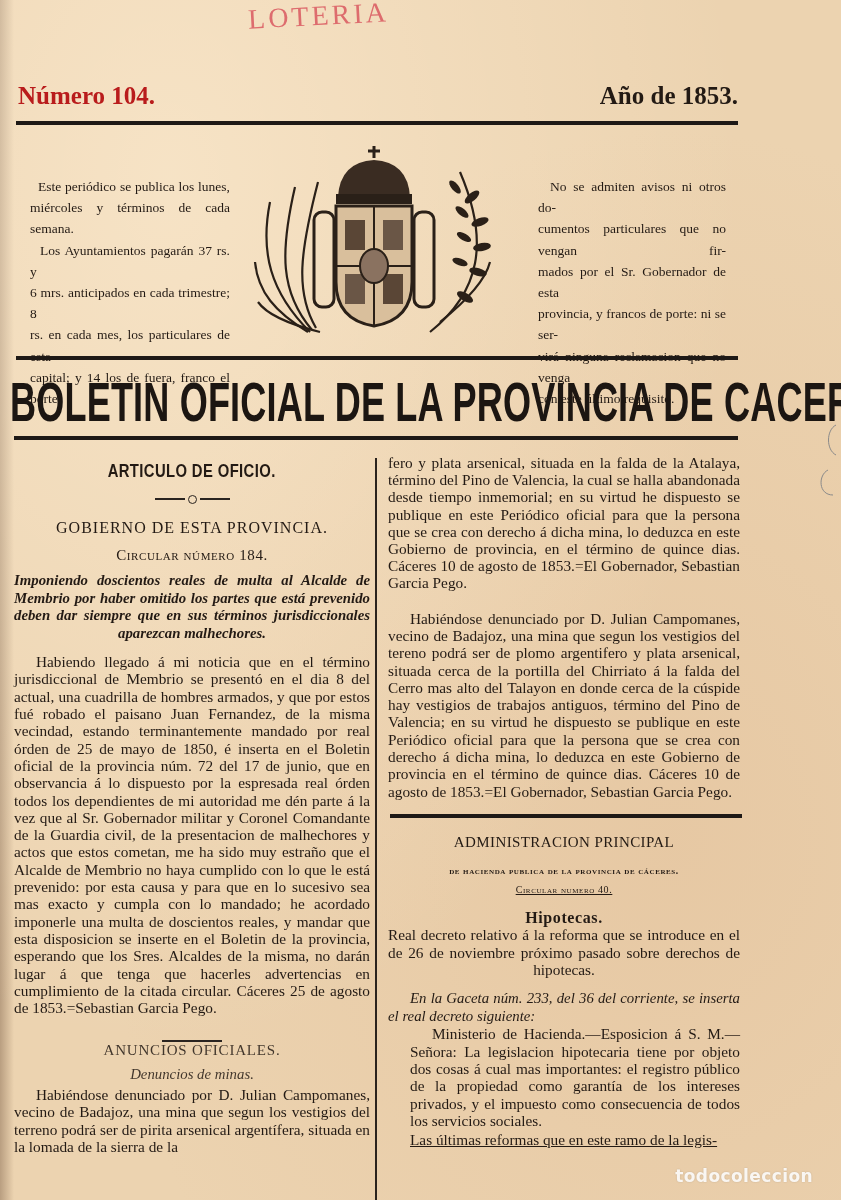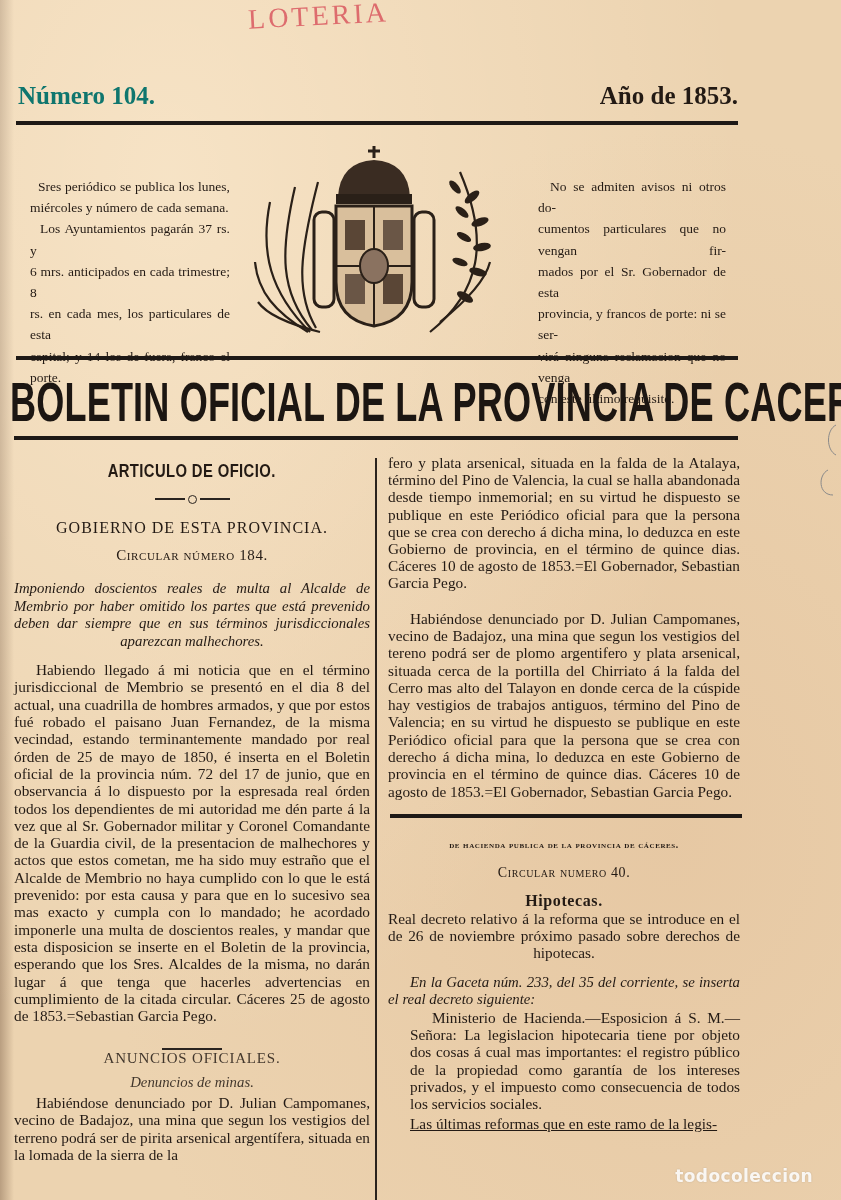--- a/index.html
+++ b/index.html
@@ -16,21 +16,21 @@
   .abs { position: absolute; }
   .stamp {
     left: 248px; top: 0px; color: #d8505a; font-family: "Liberation Serif", serif;
     font-size: 28px; letter-spacing: 3px; opacity: 0.8; transform: rotate(-3deg);
   }
   .header-row {
     left: 18px; top: 82px; width: 720px; height: 34px;
     font-family: "Liberation Serif", serif; font-weight: bold; font-size: 25px;
     display: flex; justify-content: space-between; align-items: baseline;
   }
-  .header-row .num { color: #0f766e; }
+  .header-row .num { color: #b91c1c; }
   .rule { background: #1e1916; position: absolute; }
   .intro {
     font-family: "Liberation Serif", serif; font-size: 13.5px; line-height: 21.2px;
     text-align: justify; text-align-last: justify;
   }
   .intro p { margin: 0; }
   .intro .last { text-align-last: left; }
   .coat { left: 250px; top: 142px; width: 248px; height: 196px; }
   .masthead {
     left: 10px; top: 374px; width: 730px; height: 56px;
@@ -71,22 +71,22 @@
 
 <div class="abs stamp">LOTERIA</div>
 
 <div class="abs header-row">
   <span class="num">Número 104.</span>
   <span>Año de 1853.</span>
 </div>
 <div class="rule" style="left:16px; top:121px; width:722px; height:4px;"></div>
 
 <div class="abs intro" style="left:30px; top:176px; width:200px;">
-  <p style="text-indent:8px">Sres periódico se publica los lunes,</p>
-  <p class="last">miércoles y número de cada semana.</p>
+  <p style="text-indent:8px">Este periódico se publica los lunes,</p>
+  <p class="last">miércoles y términos de cada semana.</p>
   <p style="text-indent:10px">Los Ayuntamientos pagarán 37 rs. y</p>
   <p>6 mrs. anticipados en cada trimestre; 8</p>
   <p>rs. en cada mes, los particulares de esta</p>
   <p>capital; y 14 los de fuera, franco el porte.</p>
 </div>
 
 <div class="abs coat">
   <svg width="248" height="196" viewBox="0 0 248 196">
     <g fill="none" stroke="#2a2018" stroke-width="2.2">
 
@@ -148,37 +148,38 @@
 
 <div class="col" style="left:14px; top:462px; width:356px;">
   <div class="center" style="height:26px;"><span class="h-art" style="display:inline-block">ARTICULO DE OFICIO.</span></div>
   <div class="orn" style="margin-top:4px;">
       <span class="l"></span>
       <span class="d"></span>
       <span class="l"></span>
     </div>
   <div class="center h-gob" style="margin-top:13px;">GOBIERNO DE ESTA PROVINCIA.</div>
   <div class="center sc" style="margin-top:10px;">Circular número 184.</div>
-  <p class="it" style="margin-top:16px; text-align-last:center;">Imponiendo doscientos reales de multa al Alcalde de Membrio por haber omitido los partes que está prevenido deben dar siempre que en sus términos jurisdiccionales aparezcan malhechores.</p>
+  <p class="it" style="margin-top:8px; text-align-last:center;font-weight:bold;">Imponiendo doscientos reales de multa al Alcalde de Membrio por haber omitido los partes que está prevenido deben dar siempre que en sus términos jurisdiccionales aparezcan malhechores.</p>
   <p class="indent" style="margin-top:11px; line-height:17.3px;">Habiendo llegado á mi noticia que en el término jurisdiccional de Membrio se presentó en el dia 8 del actual, una cuadrilla de hombres armados, y que por estos fué robado el paisano Juan Fernandez, de la misma vecindad, estando terminantemente mandado por real órden de 25 de mayo de 1850, é inserta en el Boletin oficial de la provincia núm. 72 del 17 de junio, que en observancia á lo dispuesto por la espresada real órden todos los dependientes de mi autoridad me dén parte á la vez que al Sr. Gobernador militar y Coronel Comandante de la Guardia civil, de la presentacion de malhechores y actos que estos cometan, me ha sido muy estraño que el Alcalde de Membrio no haya cumplido con lo que le está prevenido: por esta causa y para que en lo sucesivo sea mas exacto y cumpla con lo mandado; he acordado imponerle una multa de doscientos reales, y mandar que esta disposicion se inserte en el Boletin de la provincia, esperando que los Sres. Alcaldes de la misma, no darán lugar á que tenga que hacerles advertencias en cumplimiento de la citada circular. Cáceres 25 de agosto de 1853.=Sebastian Garcia Pego.</p>
   <div class="divider-line" style="width:60px; margin-top:24px;"></div>
   <div class="center blur" style="font-size:15px; letter-spacing:0.8px;">ANUNCIOS OFICIALES.</div>
   <div class="center it blur" style="margin-top:6px;">Denuncios de minas.</div>
   <p class="indent" style="margin-top:2px;">Habiéndose denunciado por D. Julian Campomanes, vecino de Badajoz, una mina que segun los vestigios del terreno podrá ser de pirita arsenical argentífera, situada en la lomada de la sierra de la</p>
 </div>
 
 <div class="col" style="left:388px; top:454px; width:352px;">
   <p style="line-height:17.2px;">fero y plata arsenical, situada en la falda de la Atalaya, término del Pino de Valencia, la cual se halla abandonada desde tiempo inmemorial; en su virtud he dispuesto se publique en este Periódico oficial para que la persona que se crea con derecho á dicha mina, lo deduzca en este Gobierno de provincia, en el término de quince dias. Cáceres 10 de agosto de 1853.=El Gobernador, Sebastian Garcia Pego.</p>
   <p class="indent" style="margin-top:18px; line-height:17.3px;">Habiéndose denunciado por D. Julian Campomanes, vecino de Badajoz, una mina que segun los vestigios del tereno podrá ser de plomo argentifero y plata arsenical, situada cerca de la portilla del Chirriato á la falda del Cerro mas alto del Talayon en donde cerca de la cúspide hay vestigios de trabajos antiguos, término del Pino de Valencia; en su virtud he dispuesto se publique en este Periódico oficial para que la persona que se crea con derecho á dicha mina, lo deduzca en este Gobierno de provincia en el término de quince dias. Cáceres 10 de agosto de 1853.=El Gobernador, Sebastian Garcia Pego.</p>
   <div class="rule" style="position:relative; margin-top:14px; width:352px; height:4px; left:2px;"></div>
-  <div class="center adm2" style="margin-top:19px;">de hacienda publica de la provincia de cáceres.</div>
-  <div class="center sc" style="margin-top:10px; font-size:14px;">Circular numero 40.</div>
+  <div class="center adm" style="margin-top:16px;">ADMINISTRACION PRINCIPAL</div>
+  <div class="center adm2" style="margin-top:12px;">de hacienda publica de la provincia de cáceres.</div>
+  <div class="center sc" style="font-size:10px;text-decoration:underline;">Circular numero 40.</div>
   <div class="center hipo" style="margin-top:10px;font-family:Liberation Serif, serif;">Hipotecas.</div>
   <p style="text-align-last:center; line-height:17.4px;">Real decreto relativo á la reforma que se introduce en el de 26 de noviembre próximo pasado sobre derechos de hipotecas.</p>
-  <p class="it indent" style="margin-top:12px;">En la Gaceta núm. 233, del 35 del corriente, se inserta el real decreto siguiente:</p>
+  <p class="it indent" style="margin-top:12px;">En la Gaceta núm. 233, del 36 del corriente, se inserta el real decreto siguiente:</p>
   <p class="indent" style="line-height:17.3px;margin-left:22px;">Ministerio de Hacienda.—Esposicion á S. M.—Señora: La legislacion hipotecaria tiene por objeto dos cosas á cual mas importantes: el registro público de la propiedad como garantía de los intereses privados, y el impuesto como consecuencia de todos los servicios sociales.</p>
   <p class="indent" style="margin-top:2px; white-space:nowrap; overflow:hidden;text-decoration:underline;">Las últimas reformas que en este ramo de la legis-</p>
 </div>
 
 <svg class="abs pencil" viewBox="0 0 34 80">
   <path d="M28 5 C18 10 18 30 28 35 M20 50 C10 55 10 75 25 75" fill="none" stroke="#8a8a8a" stroke-width="1"></path>
 </svg>
 
 <div class="abs watermark">todocoleccion</div>
 

